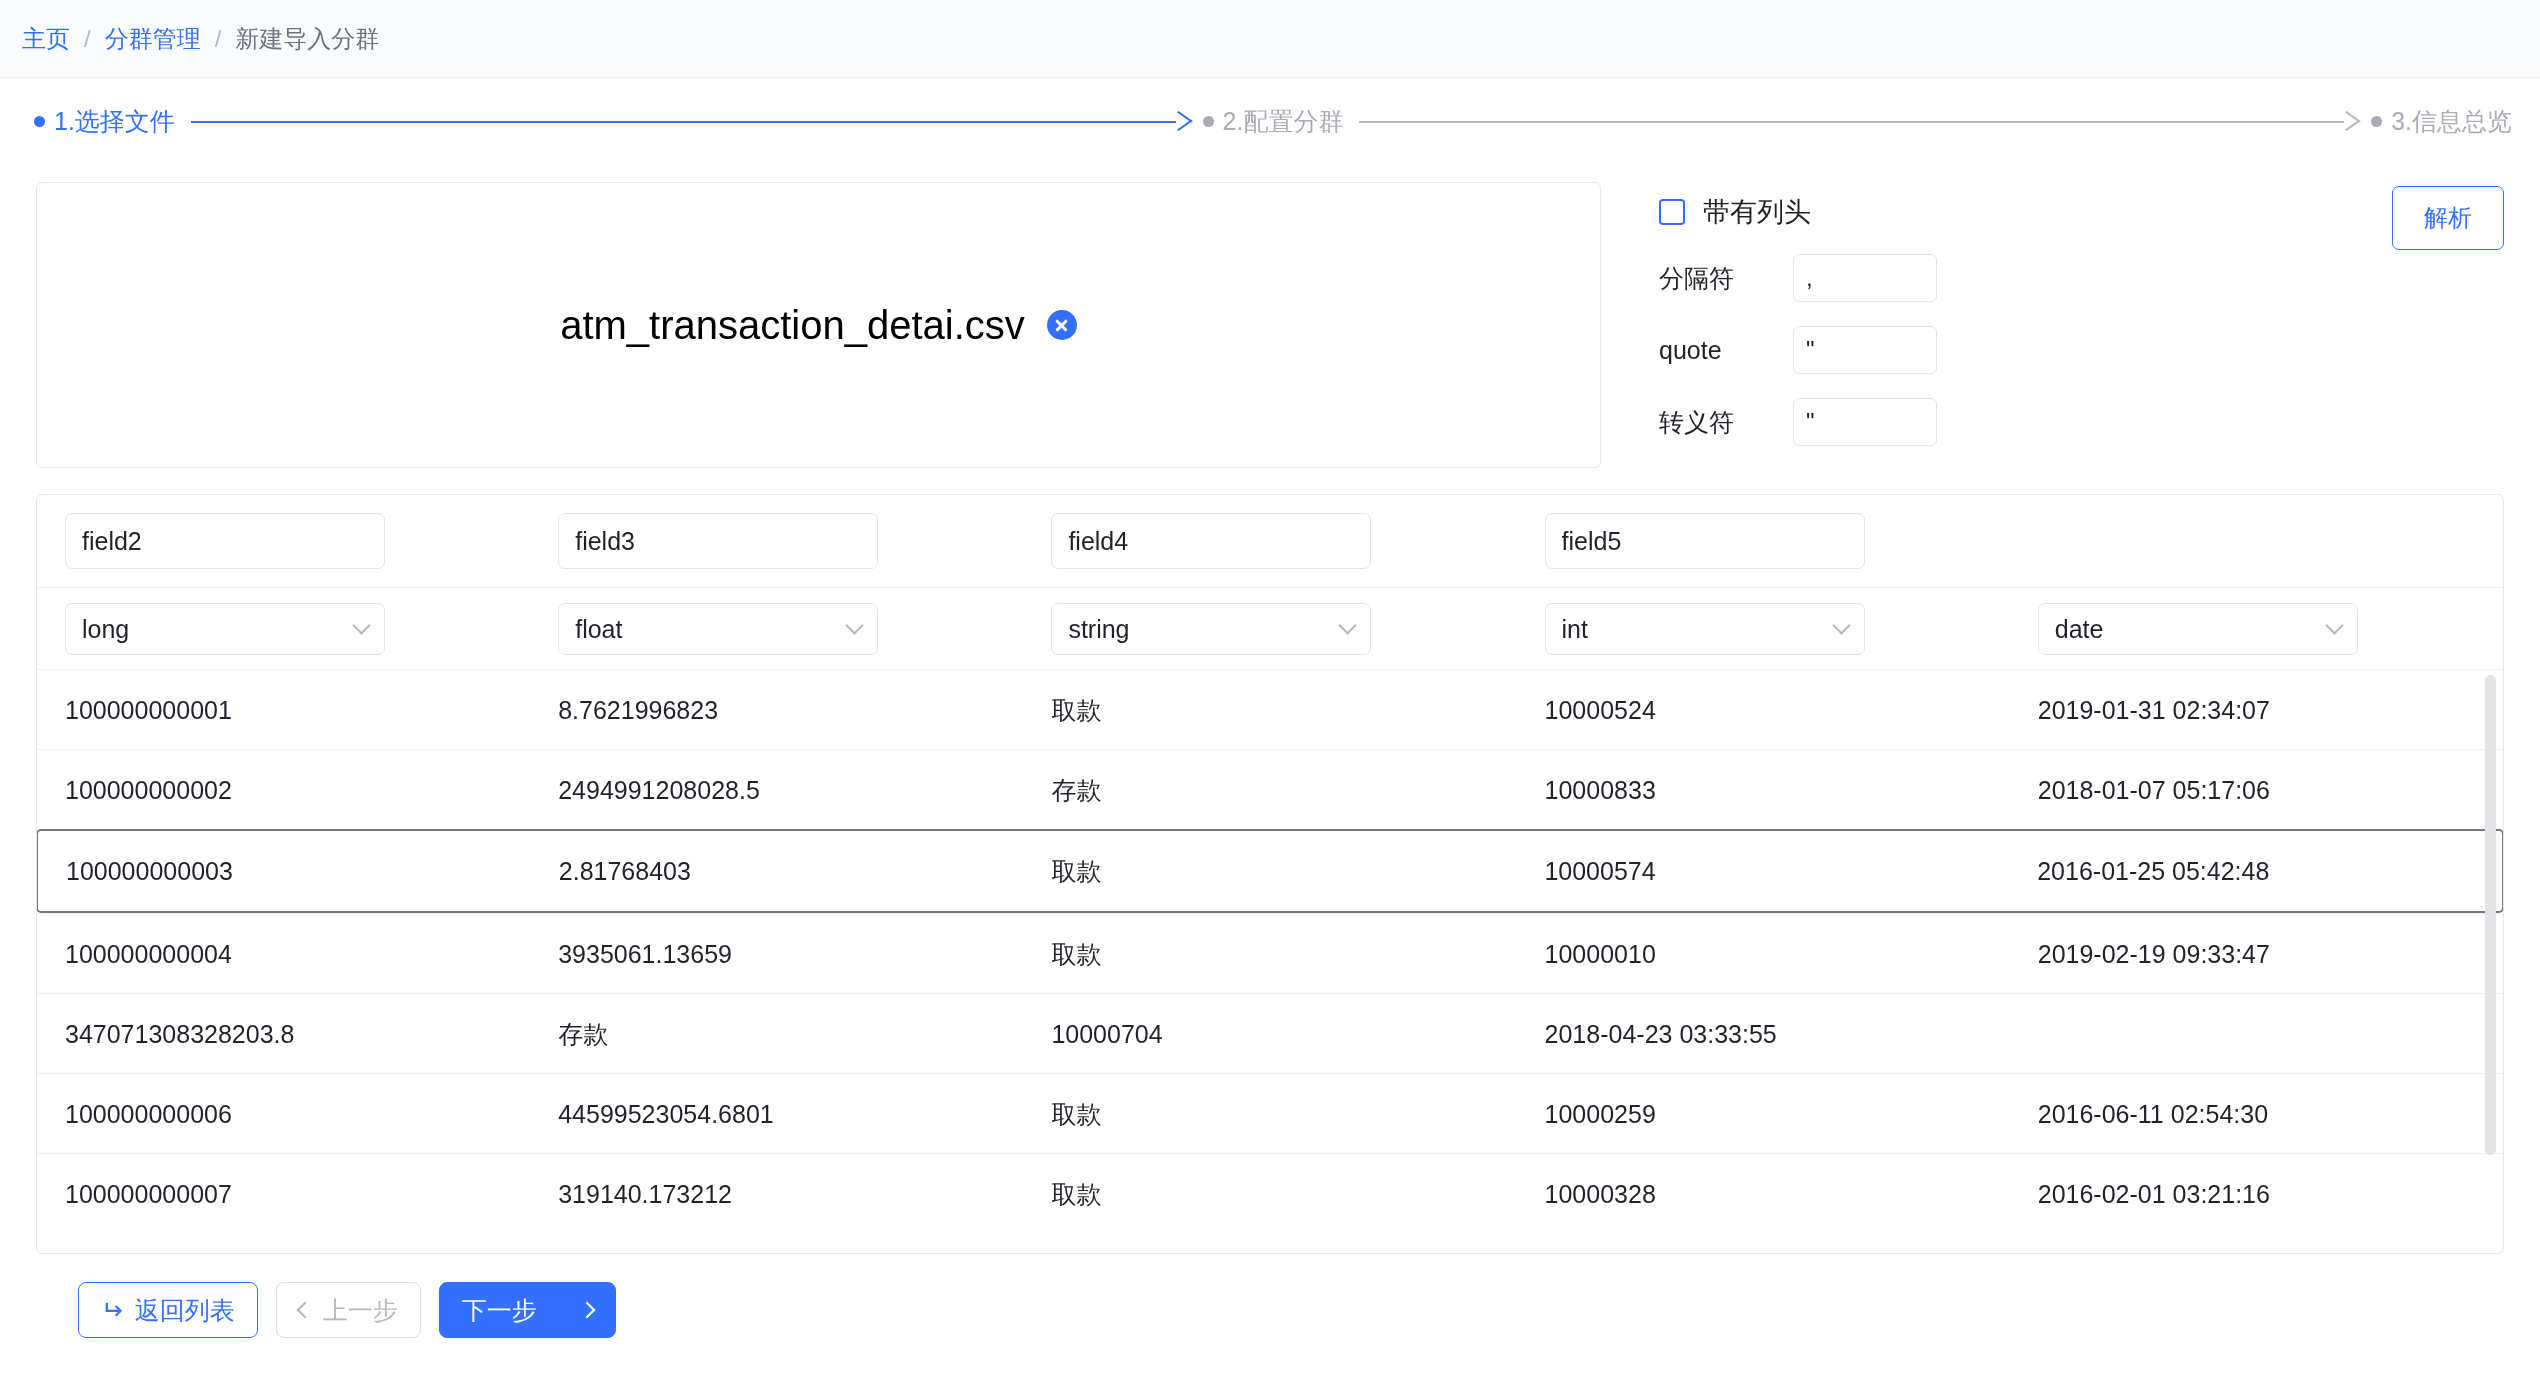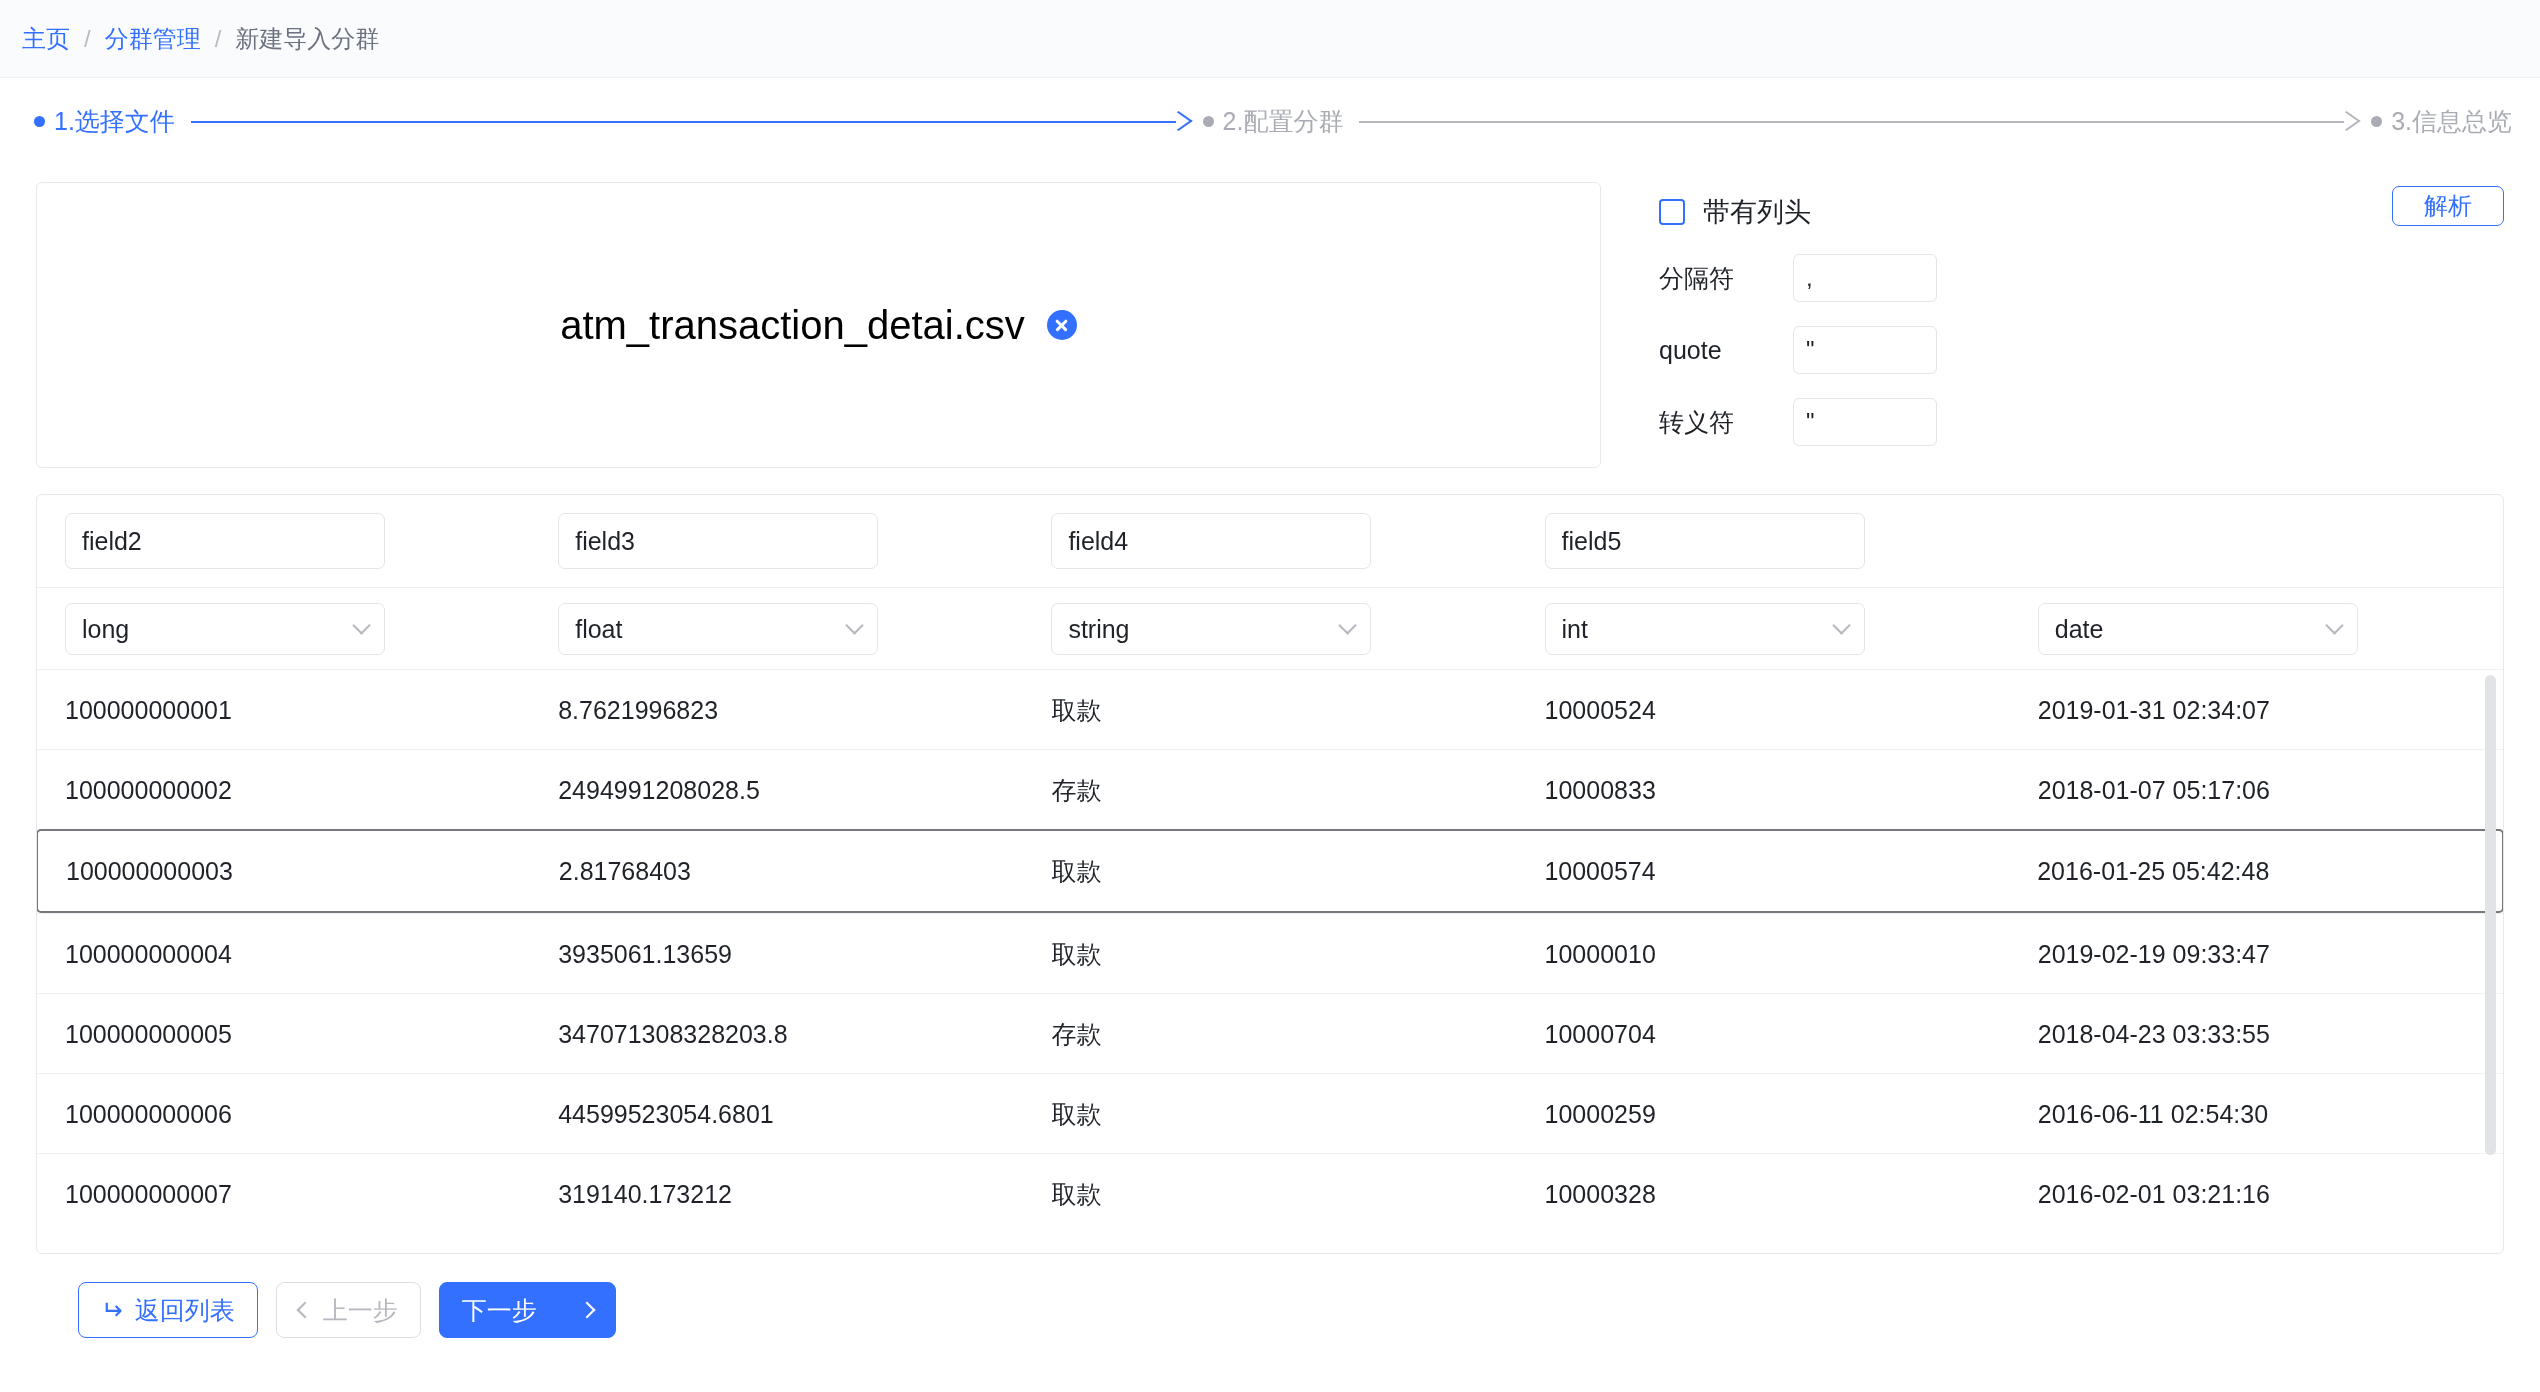--- a/index.html
+++ b/index.html
@@ -128,21 +128,21 @@
     border-radius: 4px;
     background: #fff;
     cursor: pointer;
     flex: none;
   }
   .chk-label { font-size: 27px; color: #1f2329; }
 
   .parse-btn {
     position: absolute;
     right: 0; top: 4px;
-    width: 112px; height: 40px;
+    width: 112px; height: 64px;
     border: 1.6px solid #3370ff;
     border-radius: 7px;
     color: #3370ff;
     background: #fff;
     font-size: 24px;
     font-family: inherit;
     cursor: pointer;
     display: flex; align-items: center; justify-content: center;
   }
 
@@ -459,21 +459,20 @@
 
   <div class="grid-row data-row">
     <div class="cell">100000000004</div>
     <div class="cell">3935061.13659</div>
     <div class="cell">取款</div>
     <div class="cell">10000010</div>
     <div class="cell">2019-02-19 09:33:47</div>
   </div>
 
   <div class="grid-row data-row">
-    <div class="cell">100000000005</div>
     <div class="cell">347071308328203.8</div>
     <div class="cell">存款</div>
     <div class="cell">10000704</div>
     <div class="cell">2018-04-23 03:33:55</div>
   </div>
 
   <div class="grid-row data-row">
     <div class="cell">100000000006</div>
     <div class="cell">44599523054.6801</div>
     <div class="cell">取款</div>

